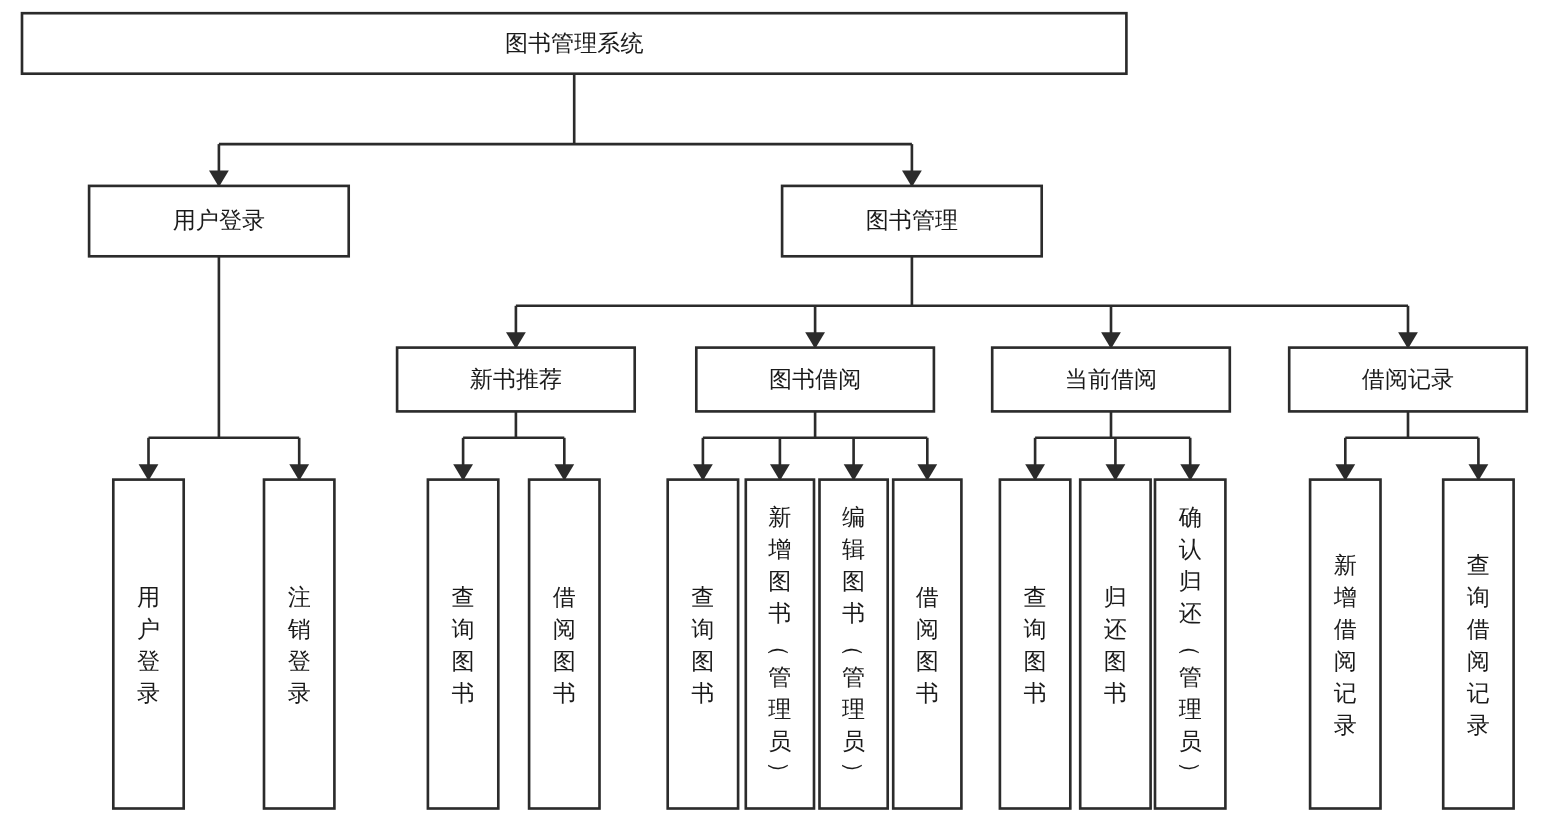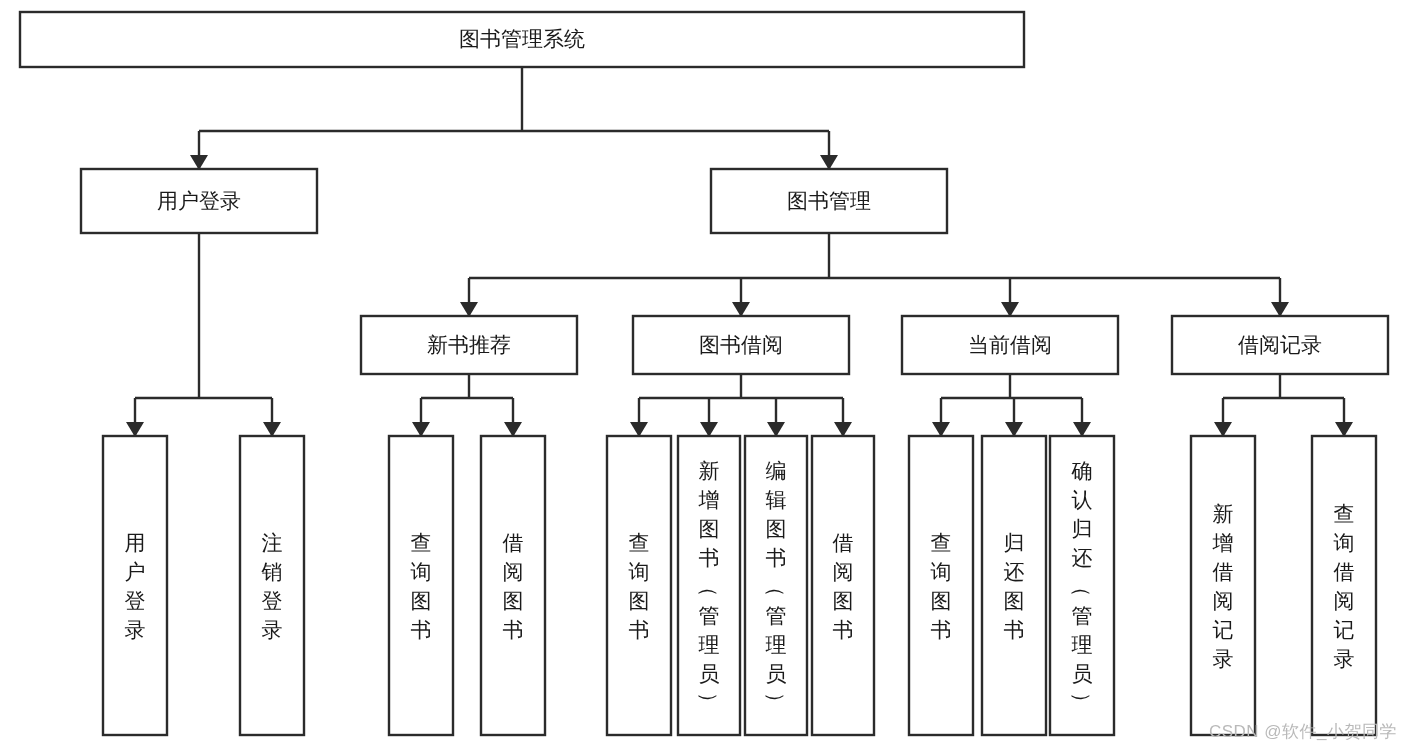--- a/index.html
+++ b/index.html
@@ -298,14 +298,13 @@
             <text x="1344" y="521.12" class="node-label-v">查</text>
             <text x="1344" y="550.12" class="node-label-v">询</text>
             <text x="1344" y="579.12" class="node-label-v">借</text>
             <text x="1344" y="608.12" class="node-label-v">阅</text>
             <text x="1344" y="637.12" class="node-label-v">记</text>
             <text x="1344" y="666.12" class="node-label-v">录</text>
           </g>
         </g>
       </g>
   </svg>
-  <div class="watermark">CSDN @软件_小贺同学</div>
 </div>
 
 </body></html>

